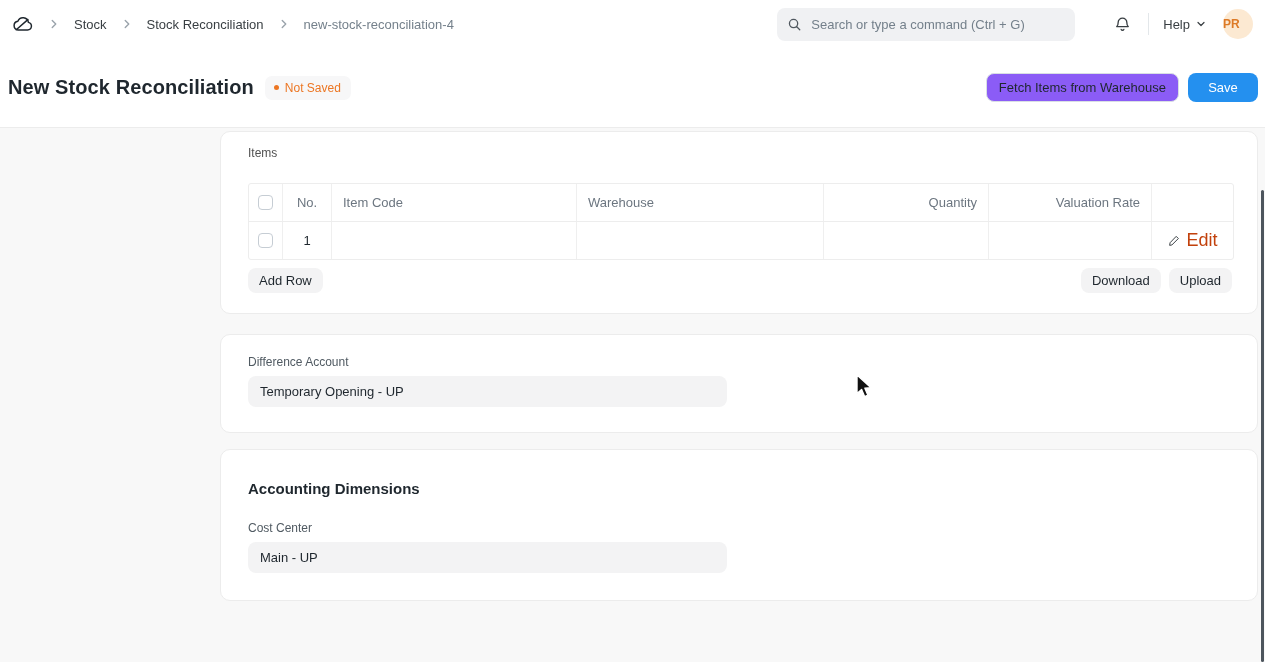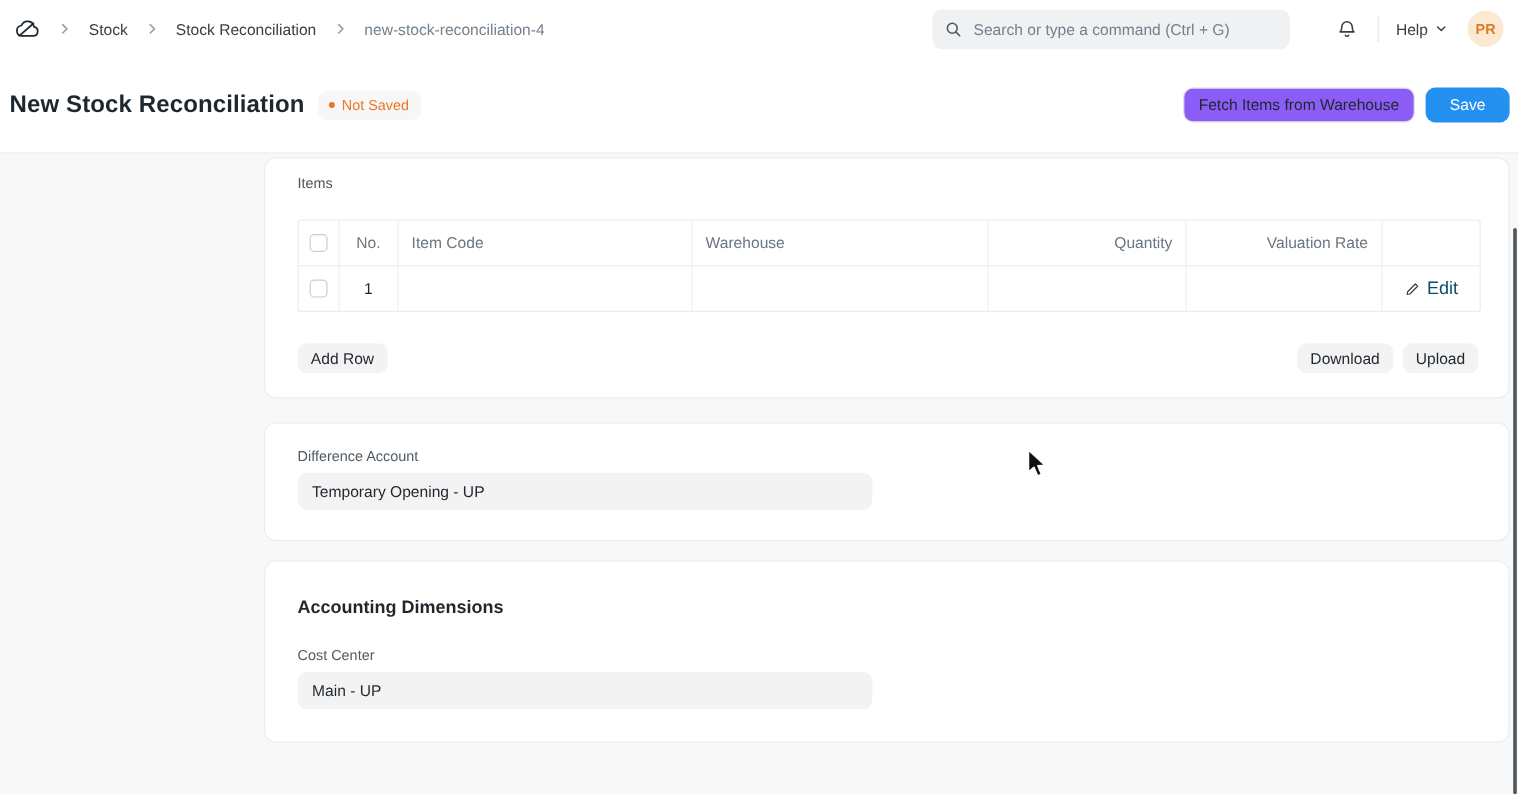--- a/index.html
+++ b/index.html
@@ -27,21 +27,21 @@
   .searchbar input {
     border:none; outline:none; background:transparent; flex:1;
     font:13px "Liberation Sans", sans-serif; color:#50585F;
   }
   .searchbar input::placeholder { color:#74808B; }
   .bell-btn { width:28px; height:28px; display:flex; align-items:center; justify-content:center; cursor:pointer; }
   .nav-divider { width:1px; height:22px; background:#E3E7EA; margin:0 14px 0 12px; }
   .help { display:flex; align-items:center; gap:5px; color:#383E42; cursor:pointer; margin-right:16px; }
   .avatar {
     width:30px; height:30px; border-radius:50%; background:#FCE9D2; color:#DD7A27;
-    font-size:12px; font-weight:bold; display:flex; align-items:center; justify-content:center; cursor:pointer;
+    font-size:12px; font-weight:bold; display:flex; align-items:center; justify-content:flex-start; cursor:pointer;
   }
 
   
   .page-head {
     position:absolute; top:48px; left:0; right:0; height:80px; background:#FFFFFF;
     border-bottom:1px solid #ECECEC; display:flex; align-items:center; padding:0 7px 0 8px; z-index:2;
   }
   .page-title { font-size:20px; font-weight:bold; letter-spacing:.1px; color:#1F272E; }
   .status-badge {
     margin-left:11px; background:#F7F7F8; border-radius:7px; padding:5px 10px 5px 9px;
@@ -77,22 +77,22 @@
   .grid-row { display:grid; grid-template-columns:34px 49px 245px 247px 165px 163px 82px; align-items:center; }
   .grid-head { height:37px; color:#6C7680; }
   .grid-body { height:38px; border-top:1px solid #EDEDED; }
   .gcell { height:100%; display:flex; align-items:center; padding:0 11px; border-right:1px solid #EFEFEF; overflow:hidden; }
   .gcell:last-child { border-right:none; }
   .gcell.center { justify-content:center; padding:0; }
   .gcell.right { justify-content:flex-end; }
   .checkbox {
     width:15px; height:15px; border:1px solid #C6CDD4; border-radius:4px; background:#FFF; cursor:pointer;
   }
-  .edit-btn { display:flex; align-items:center; gap:6px; color:#0c4a6e; cursor:pointer; font-size:15px; }
-  .grid-footer { margin-top:26px; display:flex; align-items:center; }
+  .edit-btn { display:flex; align-items:center; gap:6px; color:#c2410c; cursor:pointer; font-size:18px; }
+  .grid-footer { margin-top:8px; display:flex; align-items:center; }
   .footer-right { margin-left:auto; display:flex; gap:8px; }
 
   
   .scroll-thumb {
     position:absolute; right:1px; top:190px; width:3px; height:472px;
     background:#4D555D; border-radius:2px; z-index:6;
   }
   .cursor { position:absolute; left:855px; top:374px; z-index:10; pointer-events:none; }
   svg { display:block; }
 </style>

